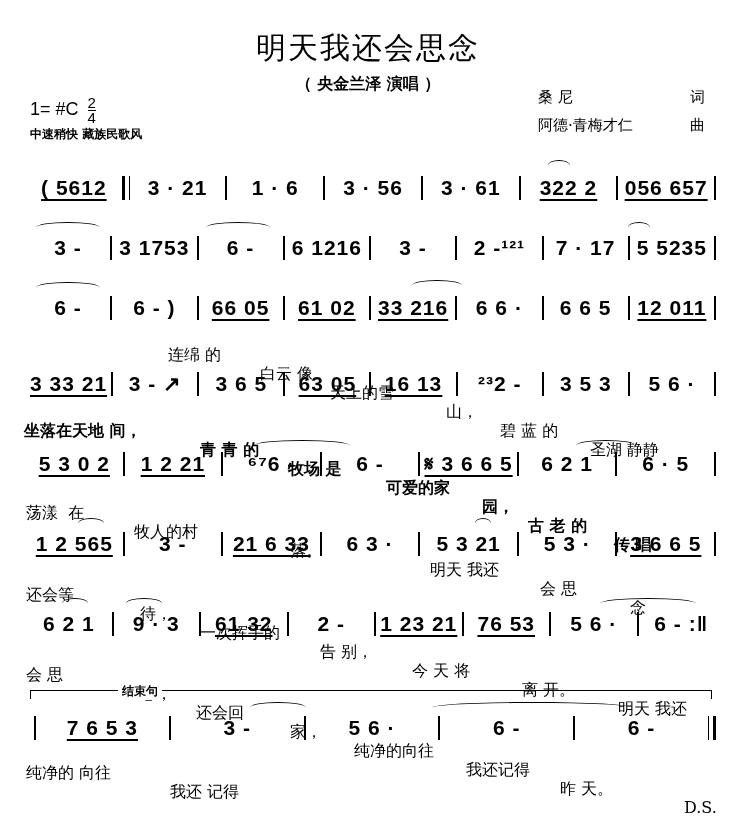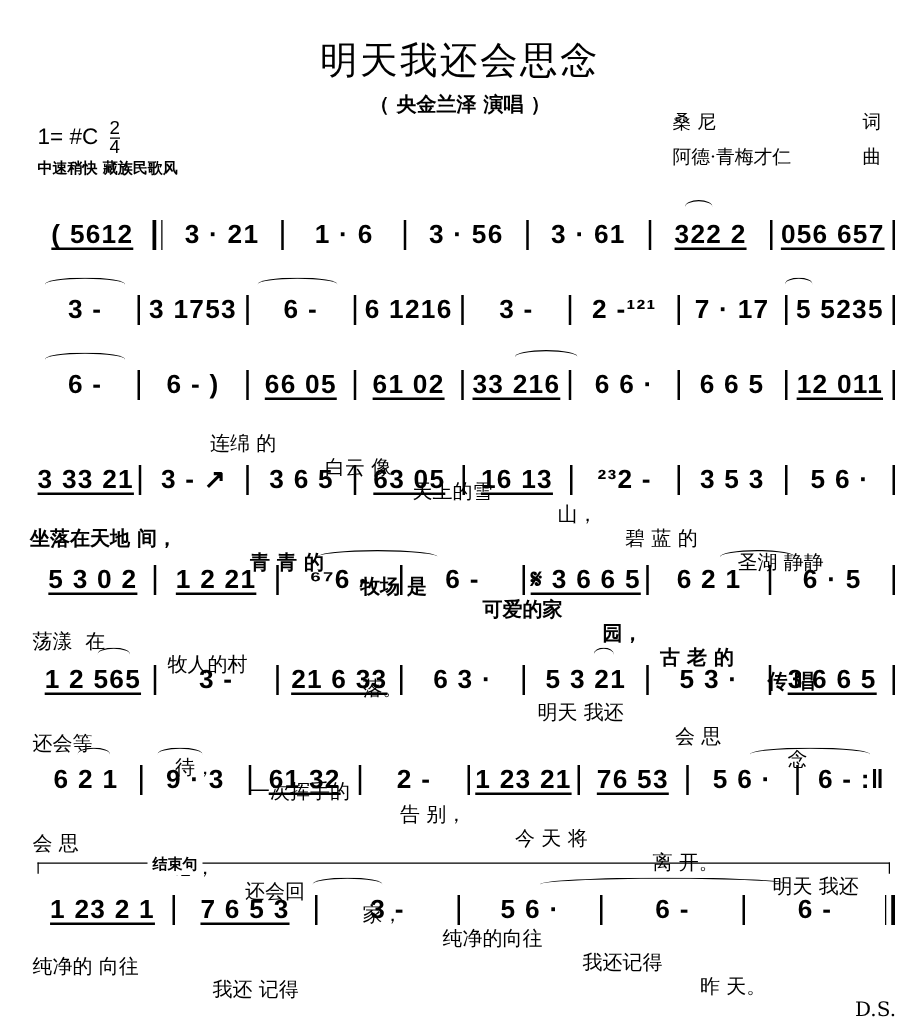--- a/index.html
+++ b/index.html
@@ -107,21 +107,21 @@
 <div class="slur" style="left:412px; top:280px; width:50px;"></div>
 <div class="abs lyric-line" style="top:326px;">
   <span style="left:138px;">连绵 的</span>
   <span style="left:210px;margin-left:20px;">白云 像</span>
   <span style="left:300px;">天上的雪</span>
   <span style="left:416px;">山，</span>
   <span style="left:470px;">碧 蓝 的</span>
   <span style="left:560px;">圣湖 静静</span>
 </div>
 
-<div class="abs staff-line" style="top:364px;justify-content:flex-end;">
+<div class="abs staff-line" style="top:364px;">
   <span class="m u1">3 33 21</span>
     <span class="bar"></span>
   <span class="m">3 - ↗</span>
     <span class="bar"></span>
   <span class="m">3 6 5</span>
     <span class="bar"></span>
   <span class="m u1">63 05</span>
     <span class="bar"></span>
   <span class="m u1">16 13</span>
     <span class="bar"></span>
@@ -225,21 +225,20 @@
   <span style="left:324px;">纯净的向往</span>
   <span style="left:436px;">我还记得</span>
   <span style="left:530px;">昨 天。</span>
   <span style="left:654px;">D.S.</span>
 </div>
 
 <div class="abs end-bracket"></div>
 <div class="abs end-label">结束句</div>
 
 <div class="abs staff-line" style="top:708px;">
-  <span class="m u1">1 23 2 1</span>
     <span class="bar"></span>
   <span class="m u1">7 6 5 3</span>
     <span class="bar"></span>
   <span class="m">3 -</span>
     <span class="bar"></span>
   <span class="m">5 6 ·</span>
     <span class="bar"></span>
   <span class="m">6 -</span>
     <span class="bar"></span>
   <span class="m">6 -</span>

